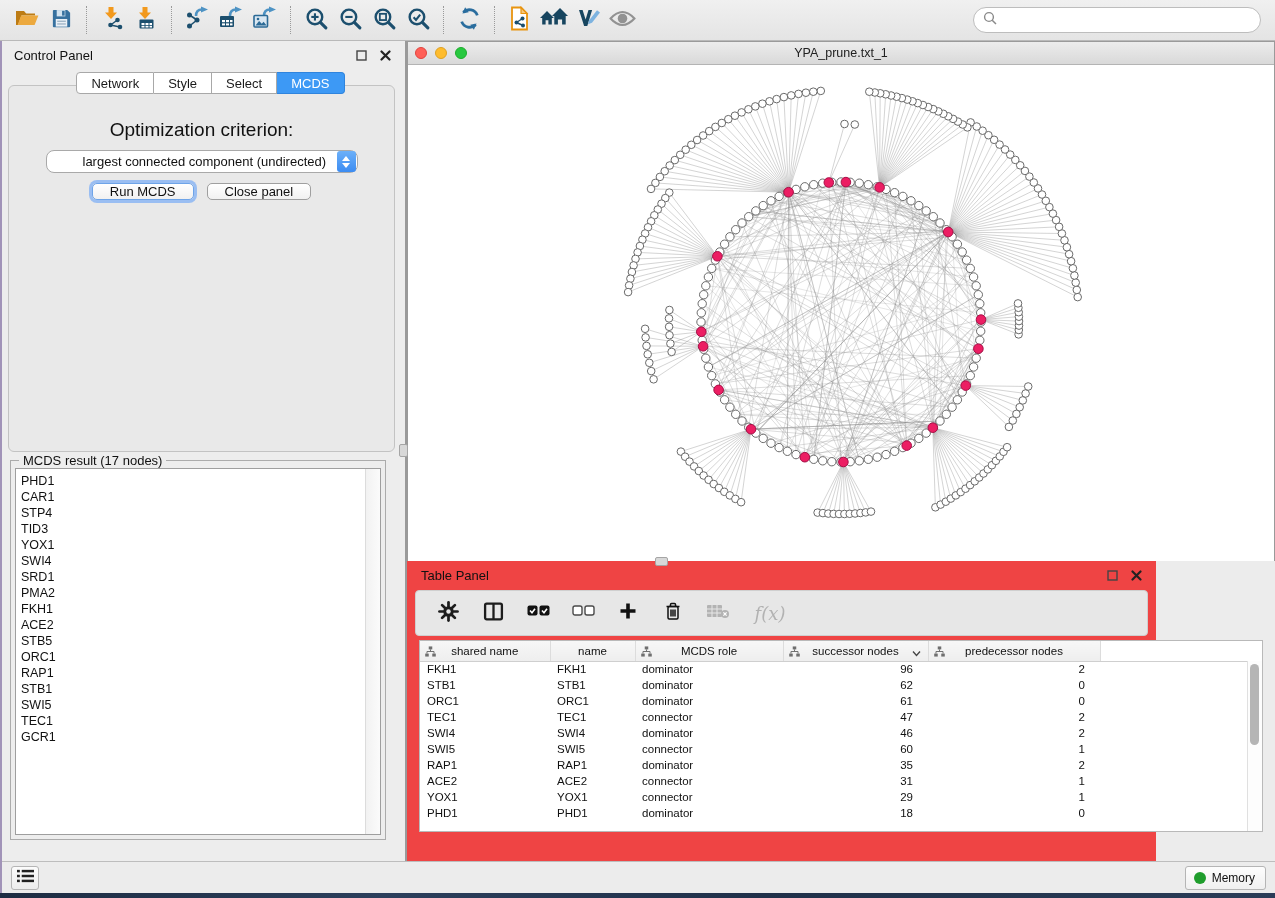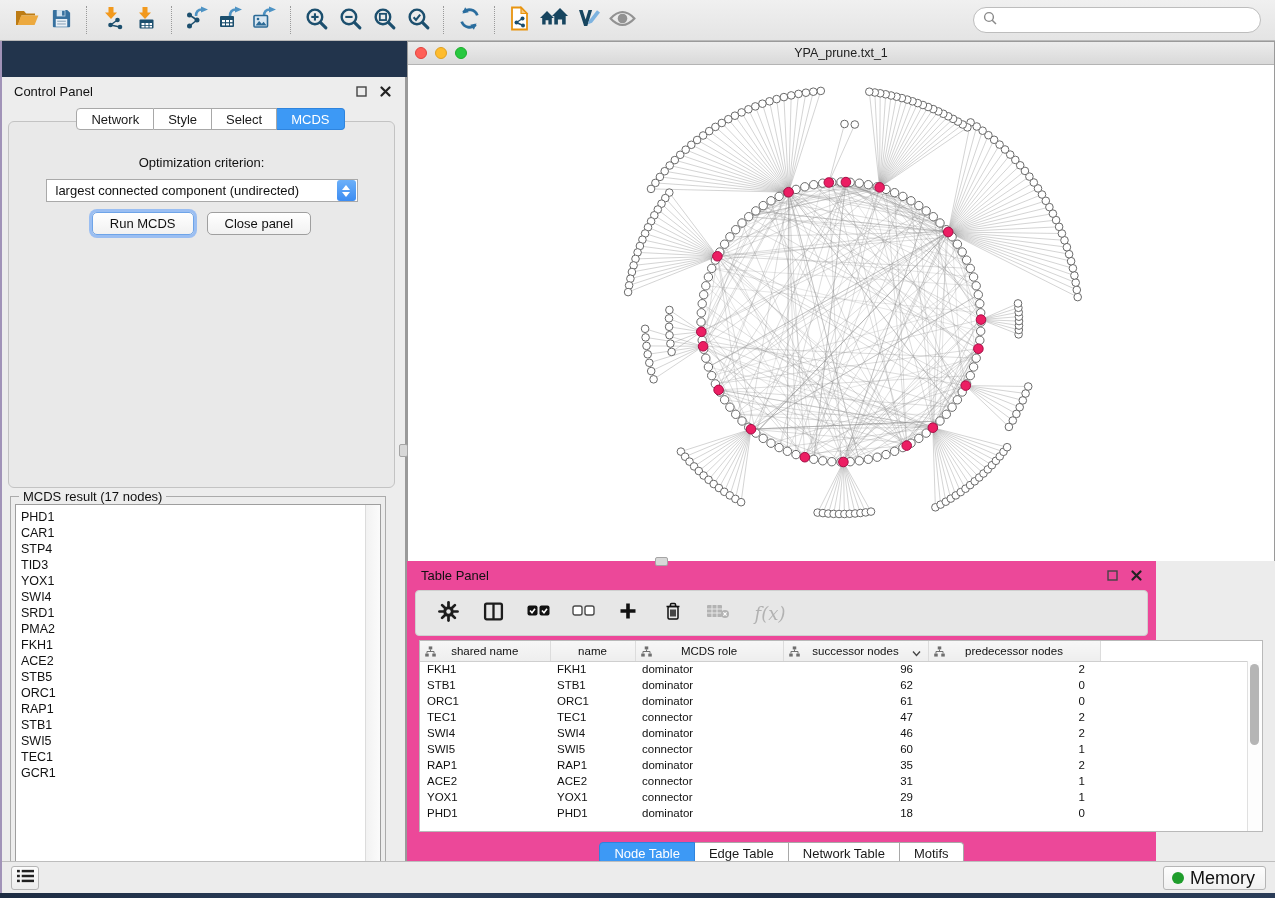--- a/index.html
+++ b/index.html
@@ -18,45 +18,45 @@
     display:flex; align-items:center; padding:0 9px; margin-right:4px; }
   .searchbox input { border:none; outline:none; flex:1; font-size:12px; margin-left:6px; background:transparent; font-family:"Liberation Sans",sans-serif;}
 
   
   .wall-left { position:absolute; left:0; top:41px; width:2px; height:852px; background:#a193b8; z-index:60; }
   .wall-bottom { position:absolute; left:0; top:893px; width:1275px; height:5px;
     background:linear-gradient(90deg,#1d2c42,#2c3f5c 30%,#203049 60%,#2a3c57); z-index:60; }
 
   
   .control-panel { position:absolute; left:0; top:41px; width:407px; height:820px;
-    background:#ededed; border-right:2px solid #9a9a9a;margin-top:36px; }
+    background:#ededed; border-right:2px solid #9a9a9a; }
   .panel-titlebar { position:relative; height:28px; }
   .panel-title { position:absolute; left:14px; top:7px; font-size:13px; color:#111; }
   .pbtns { position:absolute; right:14px; top:8px; display:flex; gap:12px; }
   .pbtn { width:12px; height:12px; display:flex; align-items:center; justify-content:center; }
 
   .cp-tabs { position:absolute; top:31px; left:0; width:100%; display:flex; justify-content:center; z-index:5;padding-left:16px; }
   .tab { height:22px; padding:0 14px; display:flex; align-items:center; font-size:13px;
     background:#fff; border:1px solid #a8a8a8; border-left:none; color:#1a1a1a; }
   .tab:first-child { border-left:1px solid #a8a8a8; border-radius:4px 0 0 4px; }
   .tab:last-child { border-radius:0 4px 4px 0; }
   .tab.active { background:#3d99f5; border-color:#2f84dd; color:#fff; }
 
   .cp-content { position:absolute; left:8px; right:10px; top:44px; height:367px;
     background:#e9e9e9; border:1px solid #c3c3c3; border-radius:6px; }
-  .opt-label { margin-top:33px; text-align:center; font-size:13px; color:#111; }
+  .opt-label { margin-top:33px; text-align:center; font-size:19px; color:#111; }
   .selectbox { position:relative; width:312px; height:23px; margin:9px auto 0; background:#fff;
-    border:1px solid #a9a9a9; border-radius:0; display:flex; align-items:center; }
+    border:1px solid #a9a9a9; border-radius:8px; display:flex; align-items:center;padding-left:27px; }
   .select-value { flex:1; font-size:13px; padding-left:9px; color:#111; white-space:nowrap; overflow:hidden; }
   .select-stepper { width:19px; height:21px; border-radius:3px; margin-right:1px;
     background:linear-gradient(#6cb0f9,#3c8cf2); display:flex; flex-direction:column; align-items:center; justify-content:center; gap:2px; }
   .chev-up { width:0; height:0; border-left:4px solid transparent; border-right:4px solid transparent; border-bottom:5px solid #fff; }
   .chev-dn { width:0; height:0; border-left:4px solid transparent; border-right:4px solid transparent; border-top:5px solid #fff; }
   .btn-row { display:flex; justify-content:center; gap:13px; margin-top:10px; }
-  .pushbtn { height:23px; padding:0 17px; font-size:13px; color:#111; background:linear-gradient(#ffffff,#f1f1f1);
+  .pushbtn { height:17px; padding:0 17px; font-size:13px; color:#111; background:linear-gradient(#ffffff,#f1f1f1);
     border:1px solid #9f9f9f; border-radius:5px; font-family:"Liberation Sans",sans-serif; }
   .pushbtn.focused { box-shadow:0 0 0 3px rgba(90,155,250,.55); border-color:#6ea4e8; }
 
   .mcds-fieldset { position:absolute; left:10px; top:419px; width:376px; height:380px;
     border:1px solid #ababab; background:#ededed; }
   .mcds-legend { position:absolute; top:-8px; left:8px; background:#ededed; padding:0 4px; font-size:13px; color:#111; }
   .mcds-listbox { position:absolute; left:4px; right:4px; top:7px; bottom:4px; background:#fff;
     border:1px solid #9e9e9e; overflow:hidden; }
   .mcds-items { position:absolute; left:0; top:4px; right:16px; }
   .mcds-item { font-size:12.5px; line-height:16px; padding-left:5px; color:#111; }
@@ -74,21 +74,21 @@
   .light { width:12px; height:12px; border-radius:50%; }
   .light.red { background:#ff5f57; border:1px solid #e0443e; }
   .light.yellow { background:#febc2e; border:1px solid #dea123; }
   .light.green { background:#28c840; border:1px solid #1dad2b; }
   .net-title { text-align:center; font-size:12.5px; line-height:22px; color:#222; }
   .net-canvas { position:absolute; left:0; top:23px; width:866px; height:496px; background:#fff; }
   .h-grip { position:absolute; left:248px; top:516px; width:13px; height:9px; background:#d8d8d8;
     border:1px solid #a5a5a5; border-radius:2px; z-index:70; }
 
   
-  .table-panel { position:absolute; left:0; top:520px; width:749px; height:300px; background:#ec4899;text-decoration:underline; }
+  .table-panel { position:absolute; left:0; top:520px; width:749px; height:300px; background:#ef4444;text-decoration:underline; }
   .tp-toolbar { position:absolute; left:8px; right:8px; top:29px; height:46px; background:#e7e7e7;
     border:1px solid #cfcfcf; border-radius:4px; display:flex; align-items:center; gap:21px; padding-left:20px; }
   .tp-ic { display:flex; align-items:center; justify-content:center; width:24px; height:24px; }
   .fx { font-family:"DejaVu Serif", serif; font-style:italic; font-size:18px; color:#b2b2b2; }
 
   .tp-tablewrap { position:absolute; left:12px; width:844px; top:79px; height:192px;
     background:#fff; border:1px solid #b9b9b9; }
   table.datatable { border-collapse:collapse; width:829px; table-layout:fixed; }
   table.datatable th { height:20px; background:linear-gradient(#f7f7f7,#eeeeee); border-bottom:1px solid #cfcfcf;
     border-right:1px solid #dcdcdc; font-size:11.5px; font-weight:normal; color:#111; position:relative; text-align:center; }
@@ -100,21 +100,21 @@
   .tp-scroll { position:absolute; right:0; top:20px; bottom:0; width:15px; background:#fdfdfd; border-left:1px solid #e0e0e0; }
   .tp-thumb { position:absolute; left:2px; top:3px; width:9px; height:81px; background:#b5b5b5; border-radius:5px; }
 
   .tp-tabs { position:absolute; left:0; width:100%; top:281px; display:flex; justify-content:center; }
 
   
   .statusbar { position:absolute; left:0; top:861px; width:1275px; height:32px; background:#ececec; border-top:1px solid #bdbdbd; }
   .sb-left { position:absolute; left:11px; top:4px; width:28px; height:24px; background:linear-gradient(#fcfcfc,#ededed);
     border:1px solid #b5b5b5; border-radius:3px; display:flex; align-items:center; justify-content:center; }
   .memory-btn { position:absolute; right:9px; top:4px; height:24px; padding:0 10px 0 8px; background:linear-gradient(#fdfdfd,#f0f0f0);
-    border:1px solid #b5b5b5; border-radius:3px; display:flex; align-items:center; gap:6px; font-size:18px; color:#111; }
+    border:1px solid #b5b5b5; border-radius:3px; display:flex; align-items:center; gap:6px; font-size:12px; color:#111; }
   .mem-dot { width:12px; height:12px; border-radius:50%; }
 </style>
 </head>
 <body>
 
 <div class="screen">
 
   <div class="toolbar">
     <div class="tbtn">
         <span><svg width="26" height="24" viewBox="0 0 26 24">
@@ -1285,26 +1285,20 @@
                 <td class="num">0</td>
                 <td></td>
               </tr>
             </tbody>
         </table>
         <div class="tp-scroll">
           <div class="tp-thumb"></div>
         </div>
       </div>
 
-      <div class="tp-tabs">
-          <div class="tab active">Node Table</div>
-          <div class="tab">Edge Table</div>
-          <div class="tab">Network Table</div>
-          <div class="tab">Motifs</div>
-        </div>
     </div>
   </div>
 
   <div class="statusbar">
     <div class="sb-left">
         <span><svg width="17" height="14" viewBox="0 0 18 14" fill="#222">
             <rect x="0" y="0.5" width="3" height="2.6"></rect>
             <rect x="5" y="0.5" width="13" height="2.6"></rect>
             <rect x="0" y="5.7" width="3" height="2.6"></rect>
             <rect x="5" y="5.7" width="13" height="2.6"></rect>

